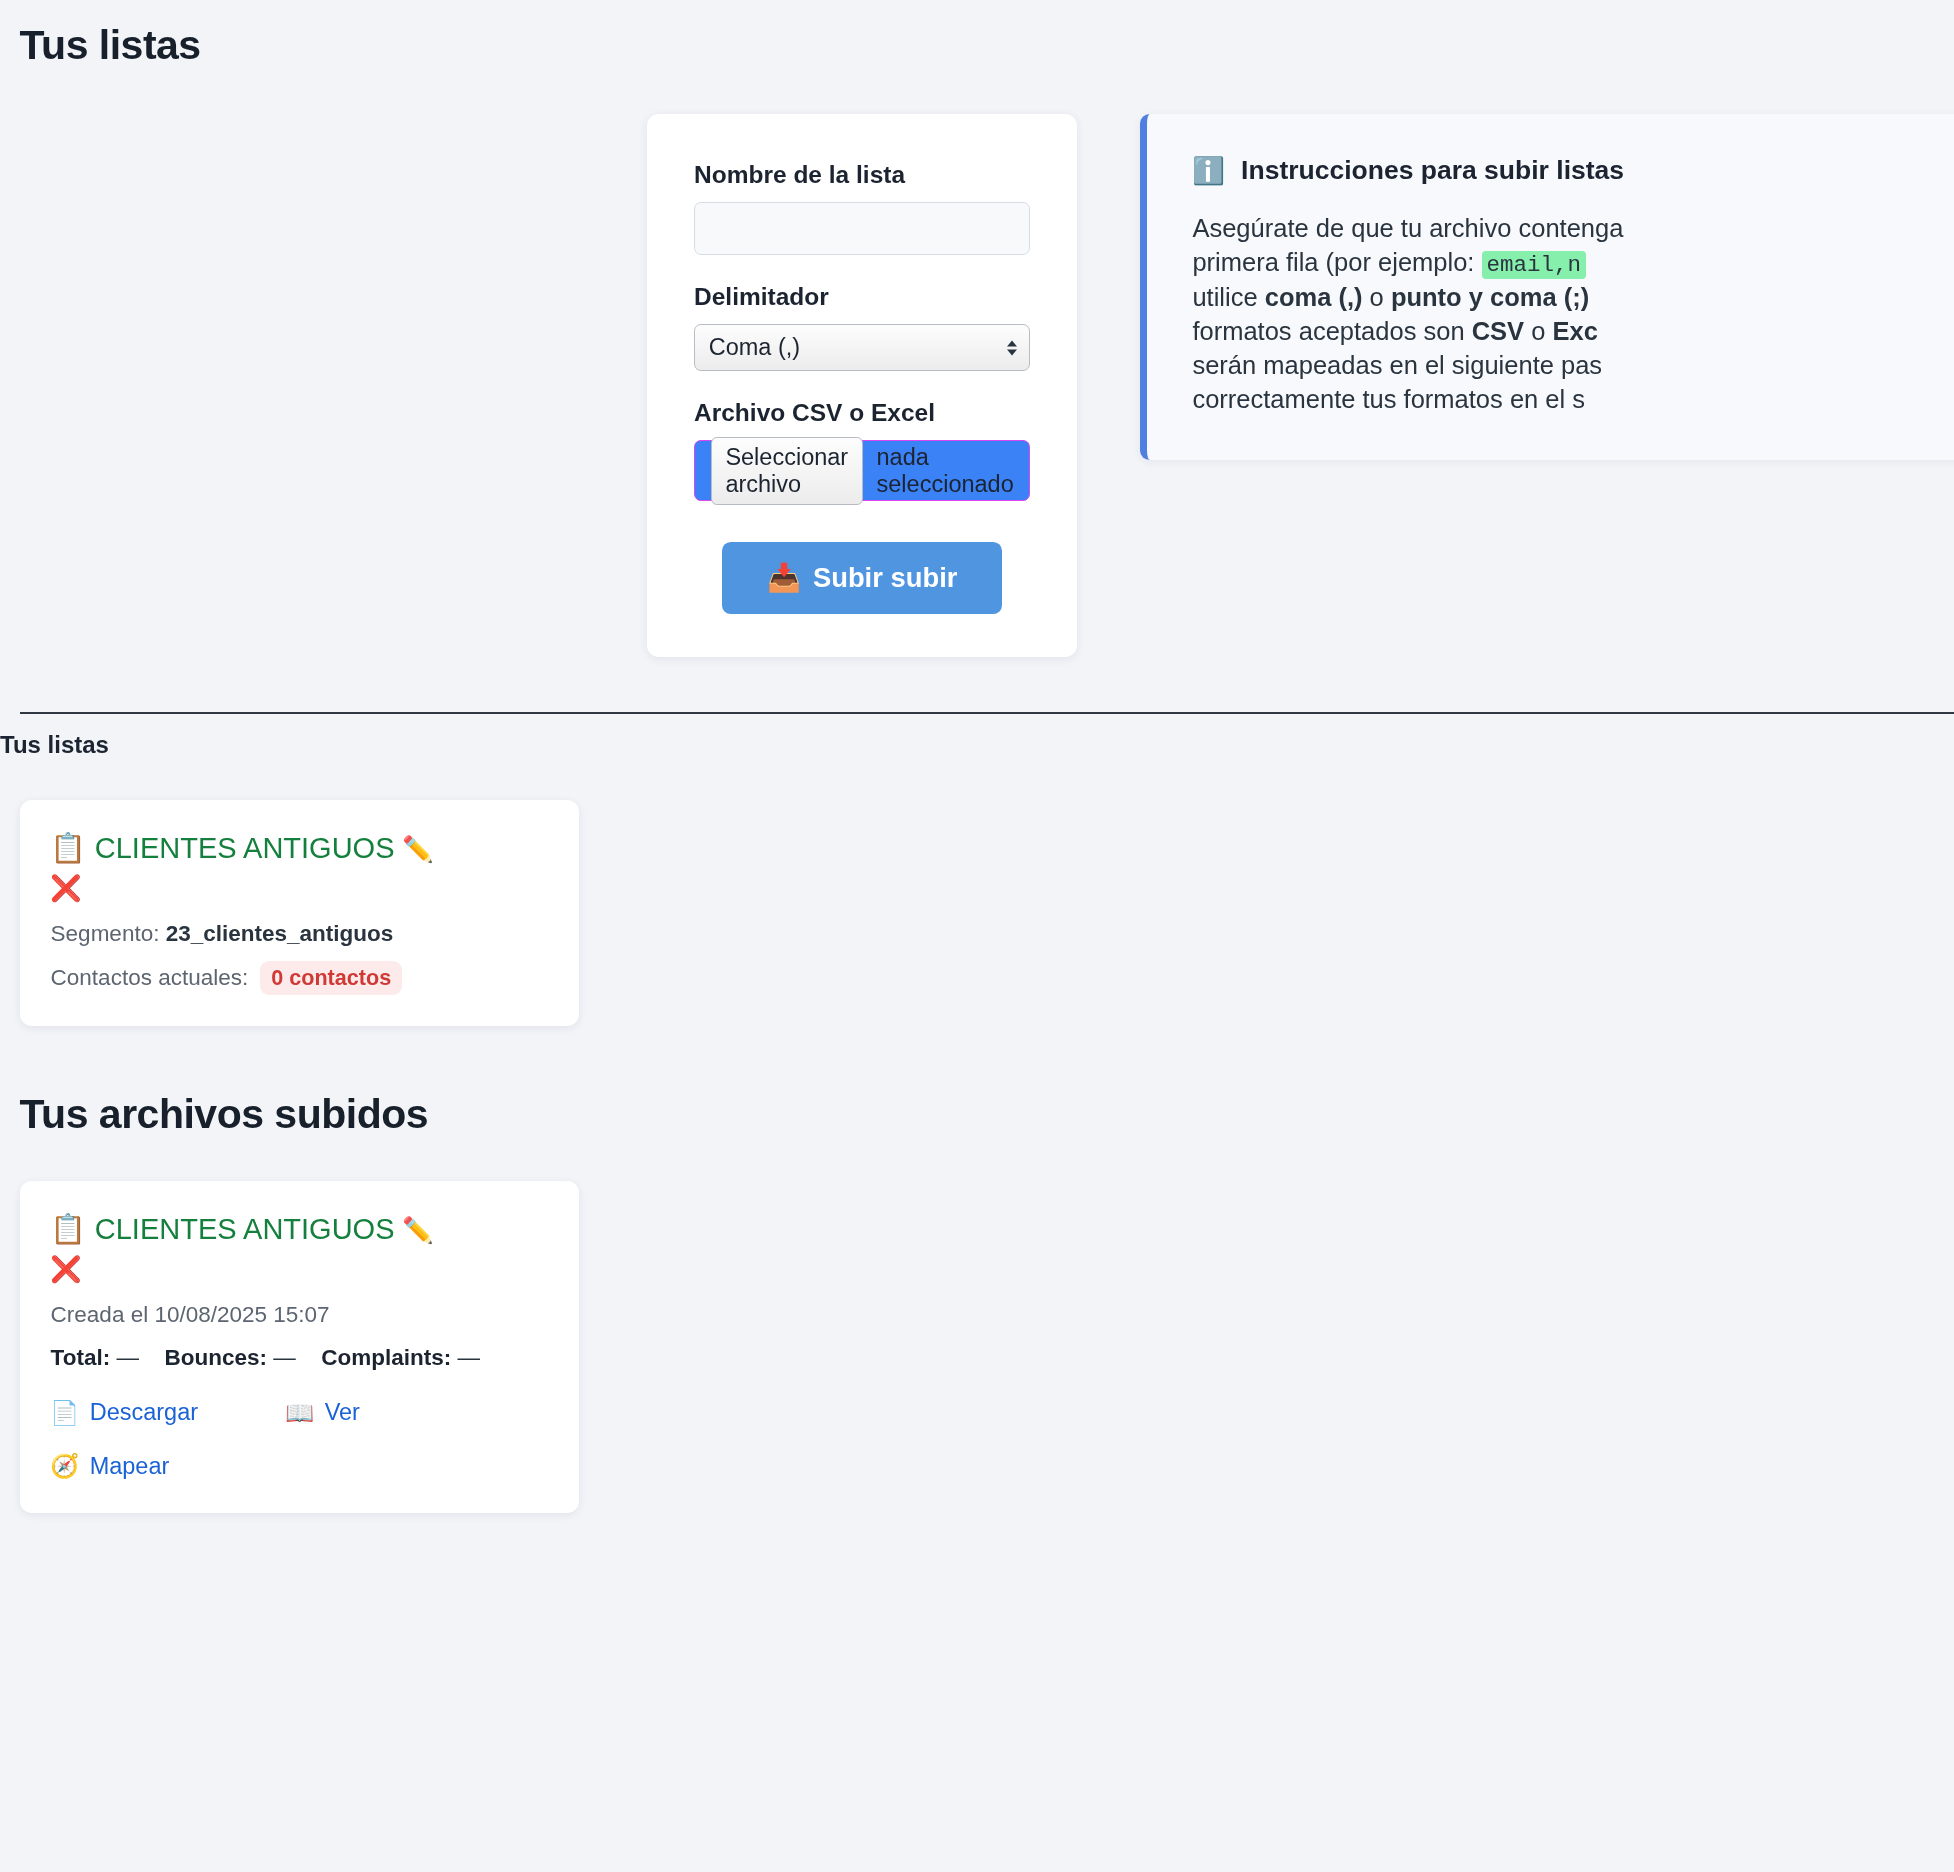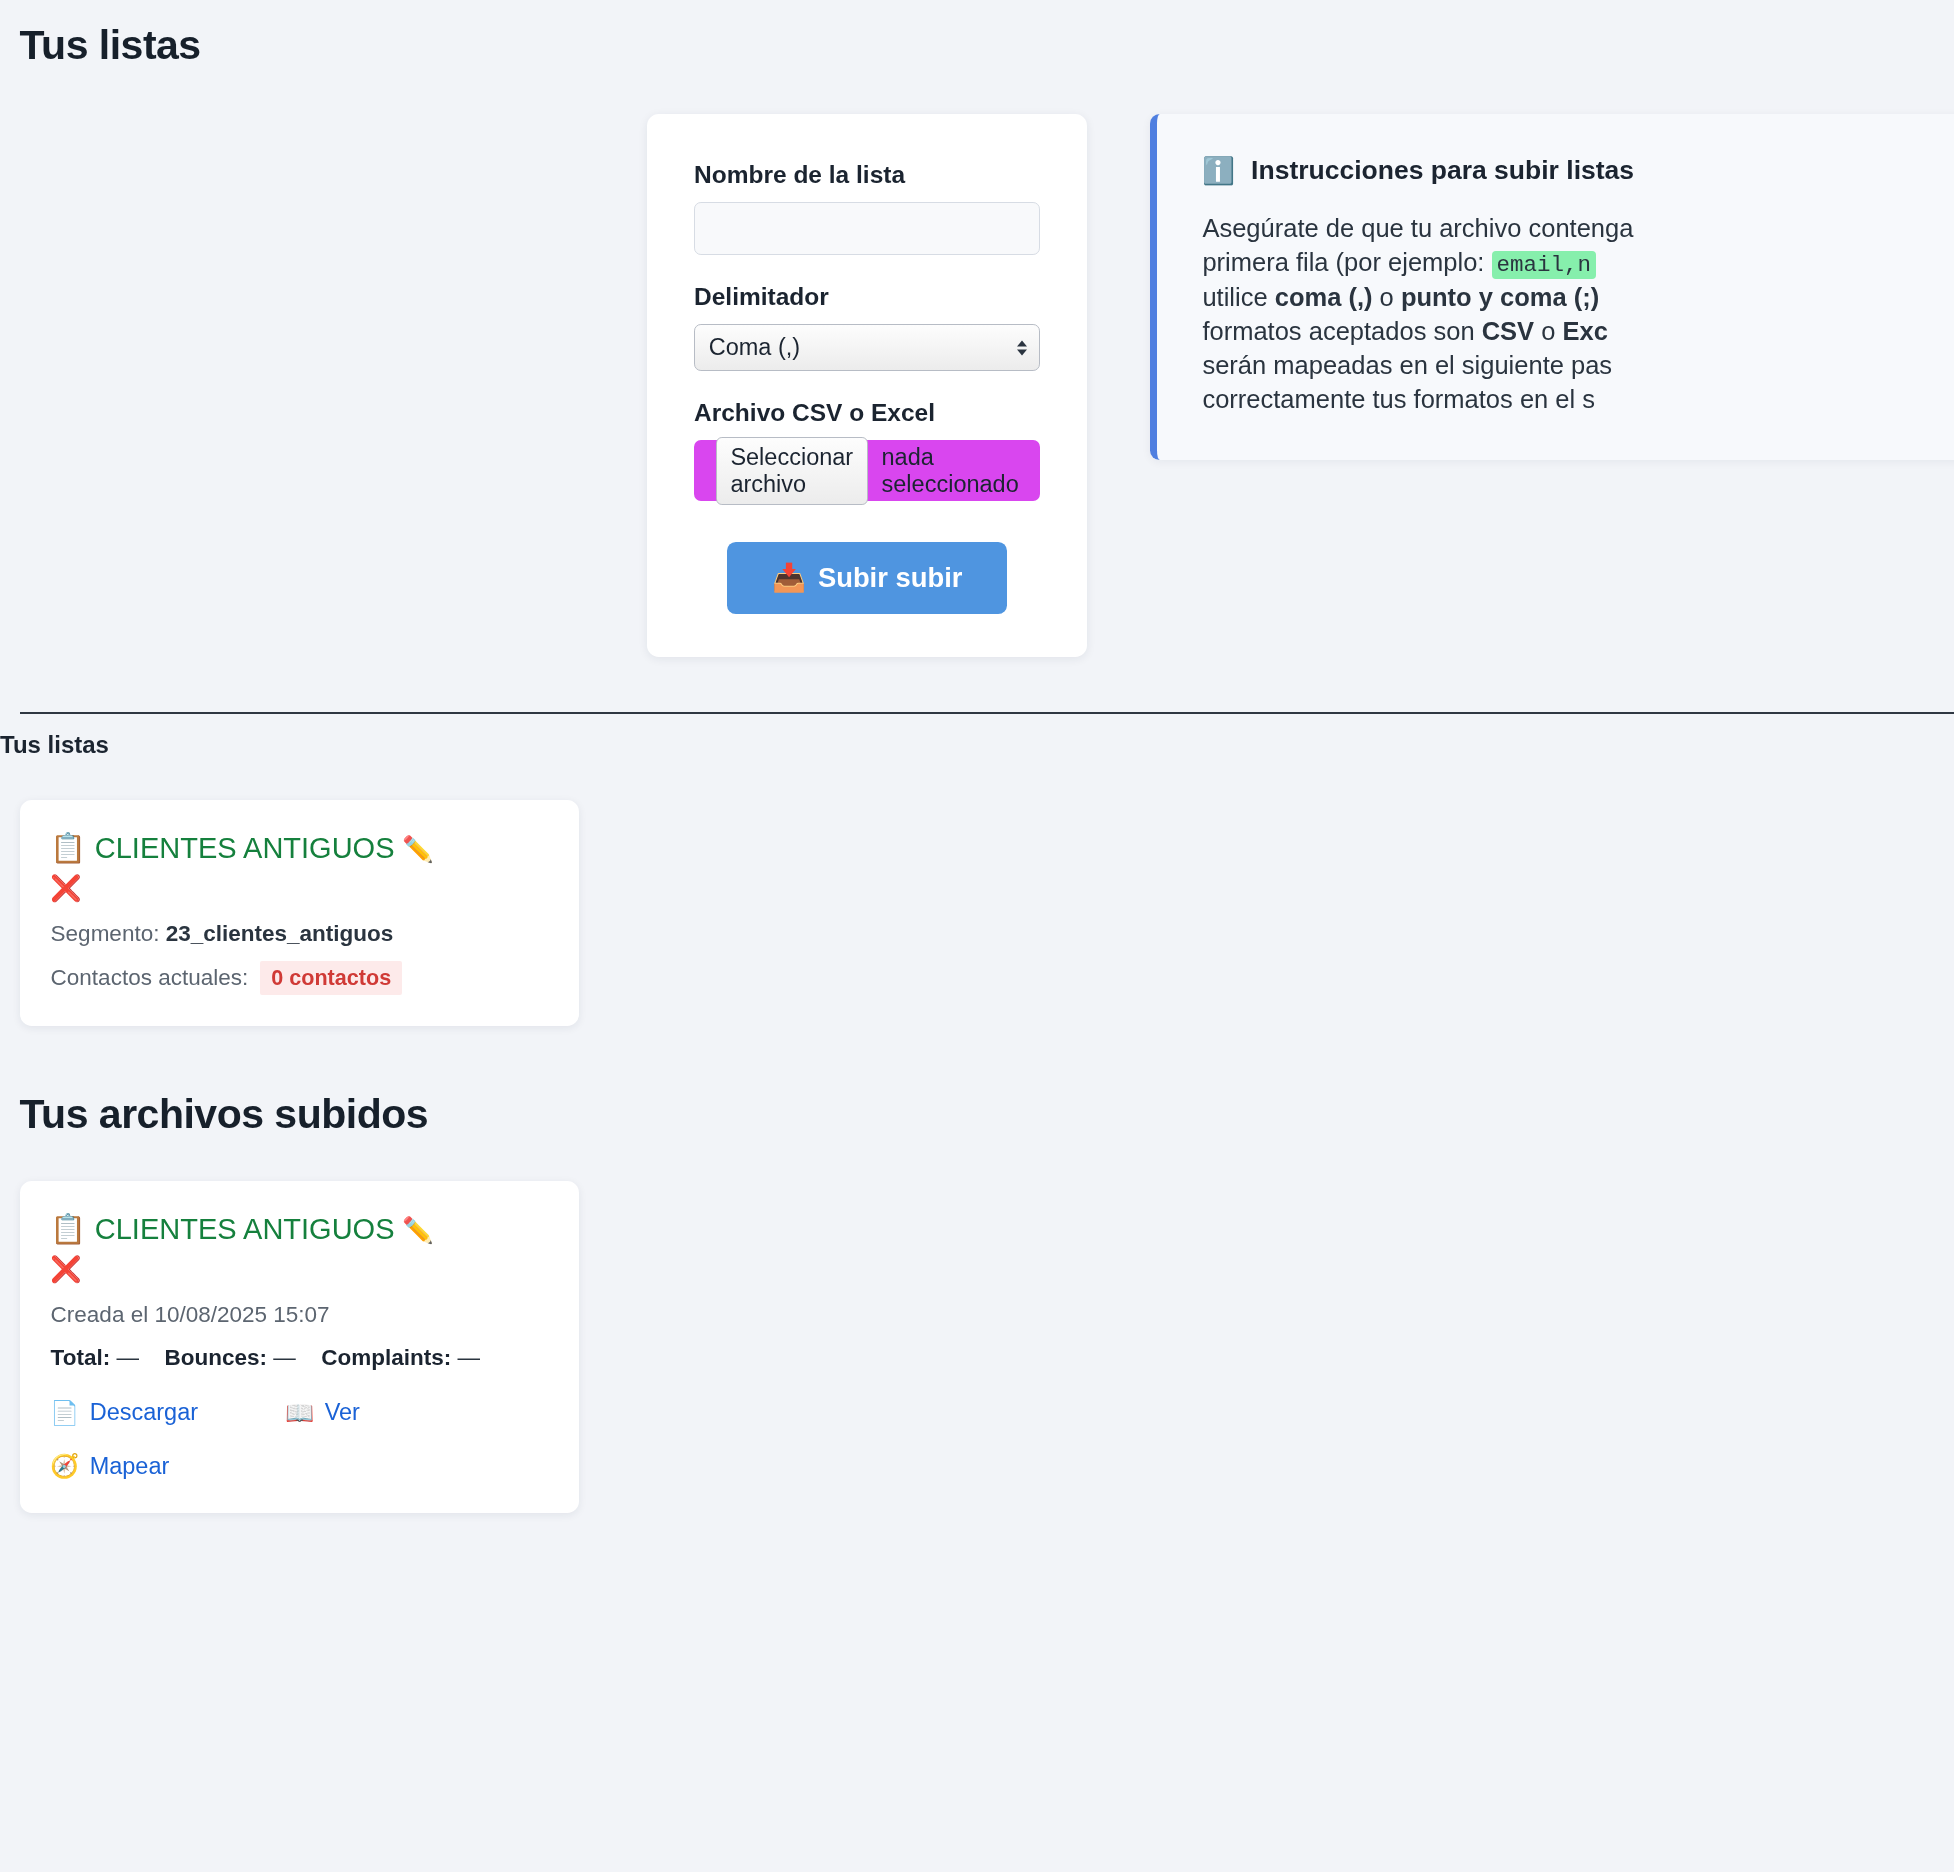--- a/index.html
+++ b/index.html
@@ -100,23 +100,23 @@
     width: 0; height: 0;
     border-left: 5.9px solid transparent;
     border-right: 5.9px solid transparent;
   }
   .select-arrows i.up { border-bottom: 6.9px solid #2b3440; }
   .select-arrows i.down { border-top: 6.9px solid #2b3440; }
 
   .file-input {
     width: 100%;
     height: 61px;
-    border: 6px solid #d946ef;
+    border: 1px solid #d946ef;
     border-radius: 6.9px;
-    background: #d946ef;
+    background: #3b82f6;
     display: flex;
     align-items: center;
     padding: 0 15.7px;
     gap: 13.7px;
   }
   .file-btn {
     border: 1px solid #b7bcc5;
     border-radius: 5.9px;
     background: linear-gradient(#fdfdfd, #ececec);
     font-size: 23.5px;
@@ -218,21 +218,21 @@
     color: #5c6570;
     margin-top: 13.7px;
   }
   .meta-line b { color: #2a343f; }
   .badge-red {
     display: inline-block;
     background: #fdeaea;
     color: #d03a36;
     font-weight: bold;
     font-size: 21.6px;
-    border-radius: 2px;
+    border-radius: 9px;
     padding: 3.9px 10.8px;
     margin-left: 5.9px;
   }
 
   h2.section-title-2 {
     font-size: 41px;
     font-weight: bold;
     letter-spacing: -0.5px;
     margin: 65px 0 0 19.6px;
     color: #17202b;

